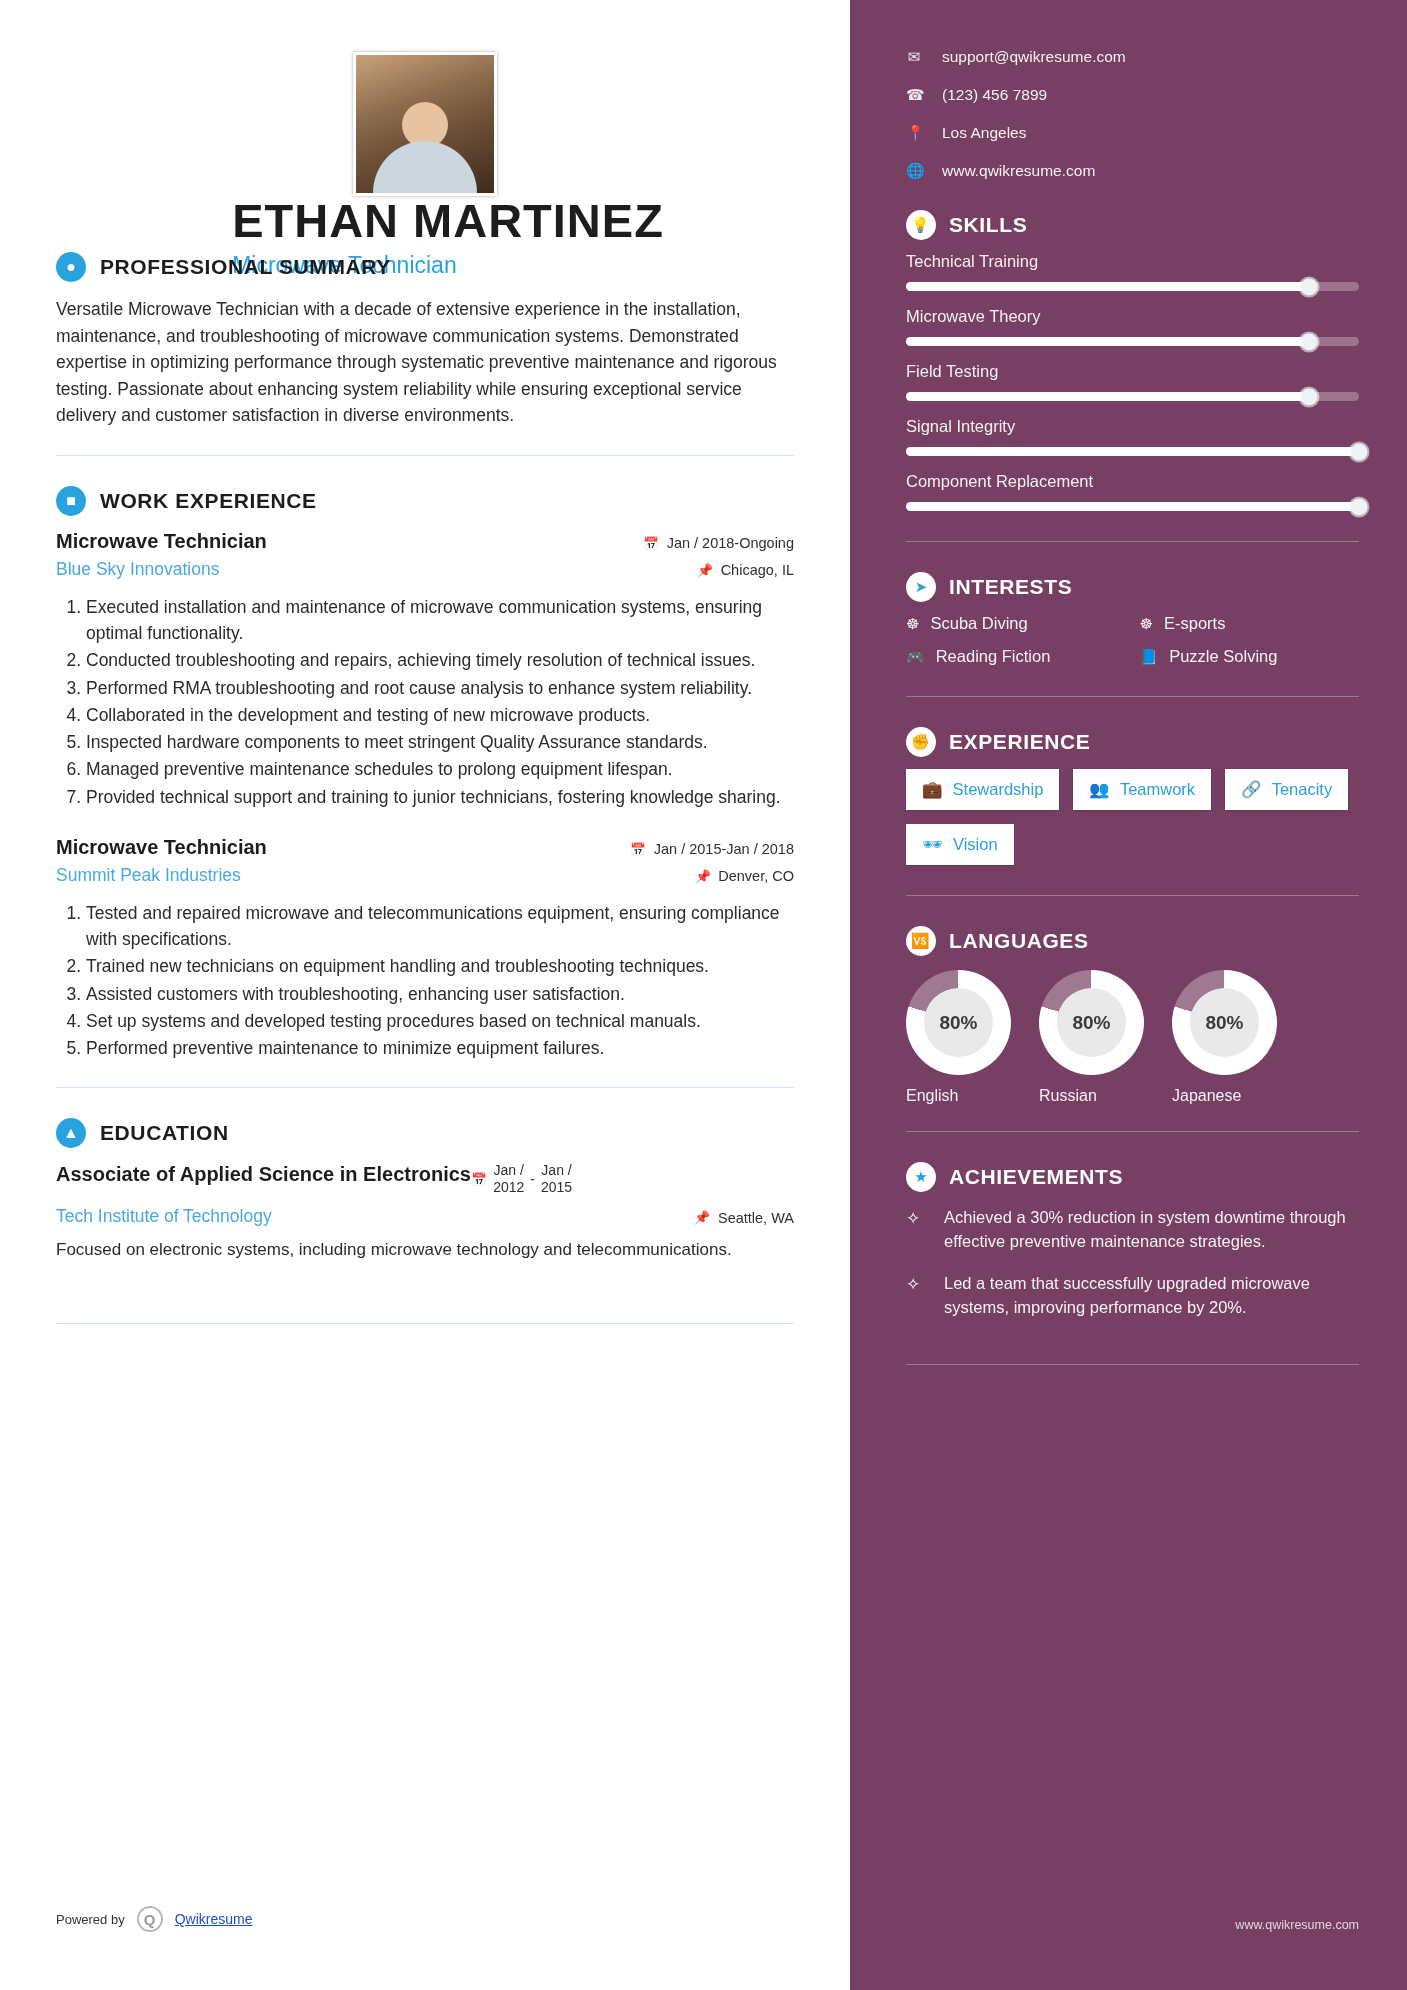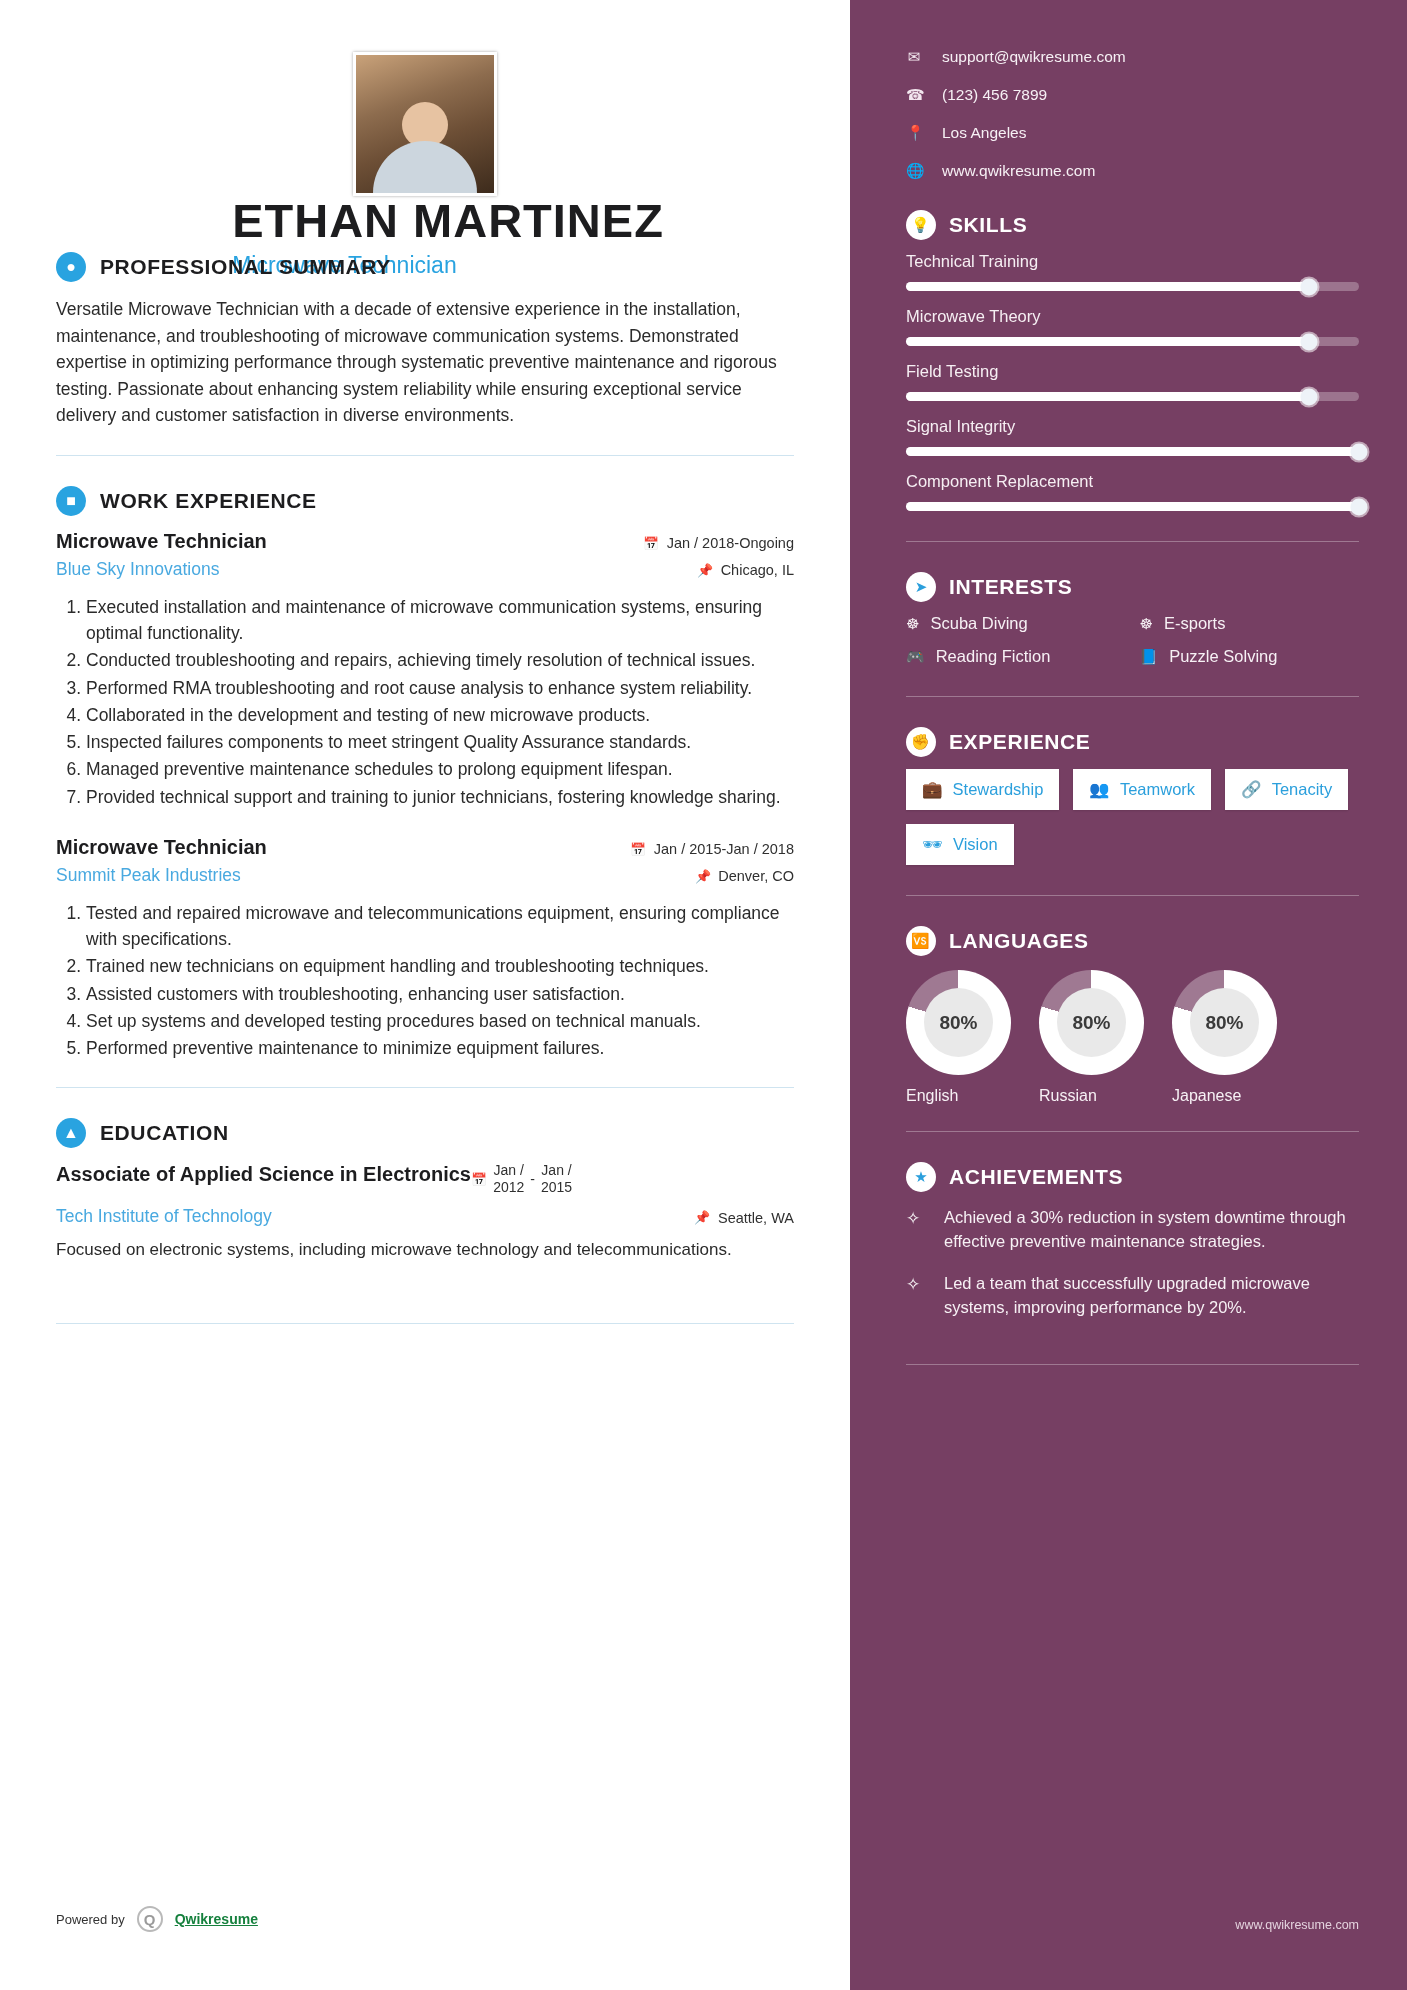--- a/index.html
+++ b/index.html
@@ -97,21 +97,21 @@
     position: absolute; left: 56px; bottom: 58px;
     display: flex; align-items: center; gap: 12px;
   }
   .footer-label { font-size: 13px; color: #333; }
   .footer-logo {
     width: 26px; height: 26px; border-radius: 50%;
     border: 2px solid #b9b9b9; color:#9a9a9a;
     display:flex; align-items:center; justify-content:center;
     font-size: 15px; font-weight: 700;
   }
-  .footer-brand { font-size: 14px; color: #15803d; text-decoration: underline; font-weight: 700;}
+  .footer-brand { font-size: 14px; color: #1d4ed8; text-decoration: underline; font-weight: 400;}
 
   
   .right {
     width: 557px; height: 100%;
     background: #763f63;
     padding: 40px 48px 0 56px;
     color: #ffffff;
     position: relative;
   }
   .contact-list { margin-top: 8px; }
@@ -226,21 +226,21 @@
           <div class="job-meta">
             <span class="mini-ico">📌</span>
             <span>Chicago, IL</span>
           </div>
         </div>
         <ol class="bullets">
           <li>Executed installation and maintenance of microwave communication systems, ensuring optimal functionality.</li>
           <li>Conducted troubleshooting and repairs, achieving timely resolution of technical issues.</li>
           <li>Performed RMA troubleshooting and root cause analysis to enhance system reliability.</li>
           <li>Collaborated in the development and testing of new microwave products.</li>
-          <li>Inspected failures components to meet stringent Quality Assurance standards.</li>
+          <li>Inspected hardware components to meet stringent Quality Assurance standards.</li>
           <li>Managed preventive maintenance schedules to prolong equipment lifespan.</li>
           <li>Provided technical support and training to junior technicians, fostering knowledge sharing.</li>
         </ol>
       </div>
 
       <div class="job" style="margin-top:26px;">
         <div class="job-top">
           <div class="job-title">Microwave Technician</div>
           <div class="job-meta">
             <span class="mini-ico">📅</span>

